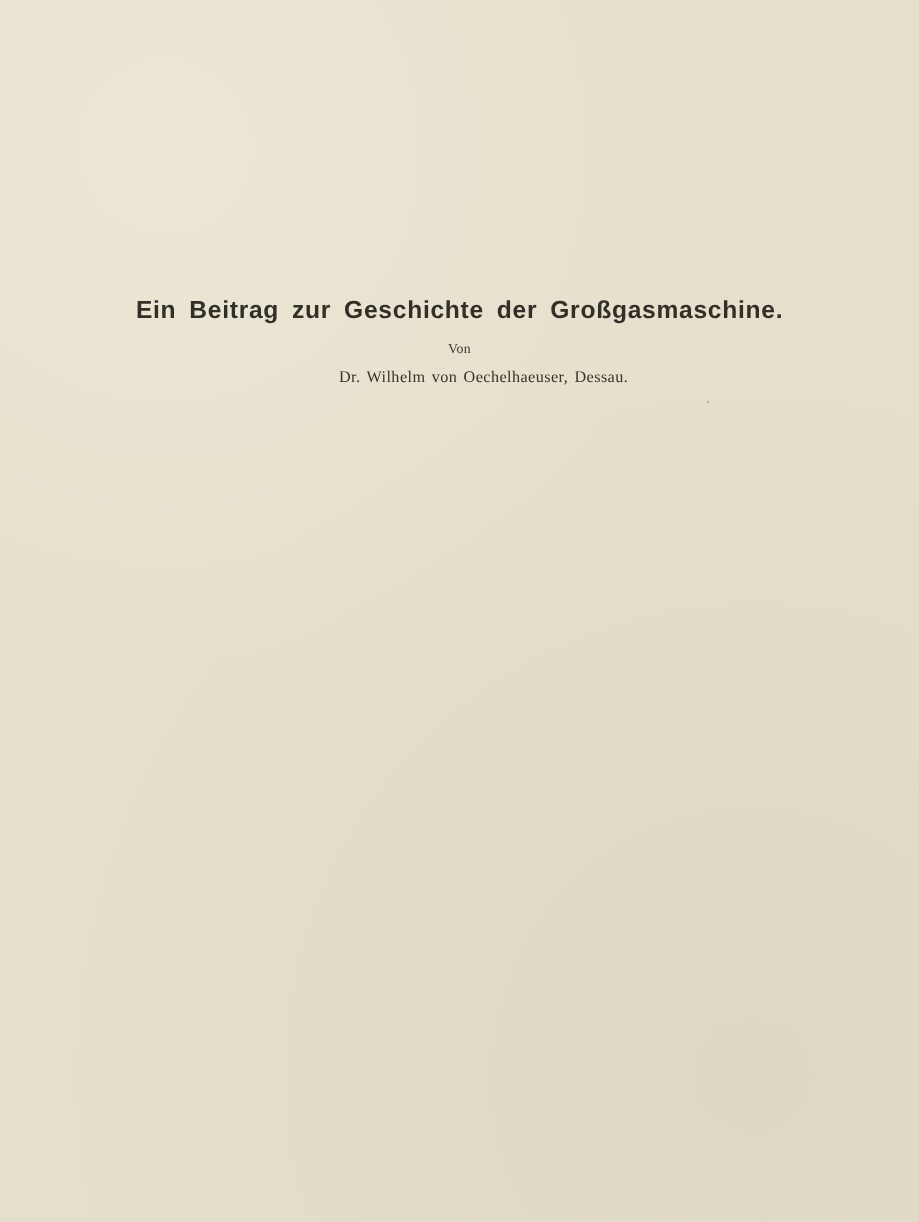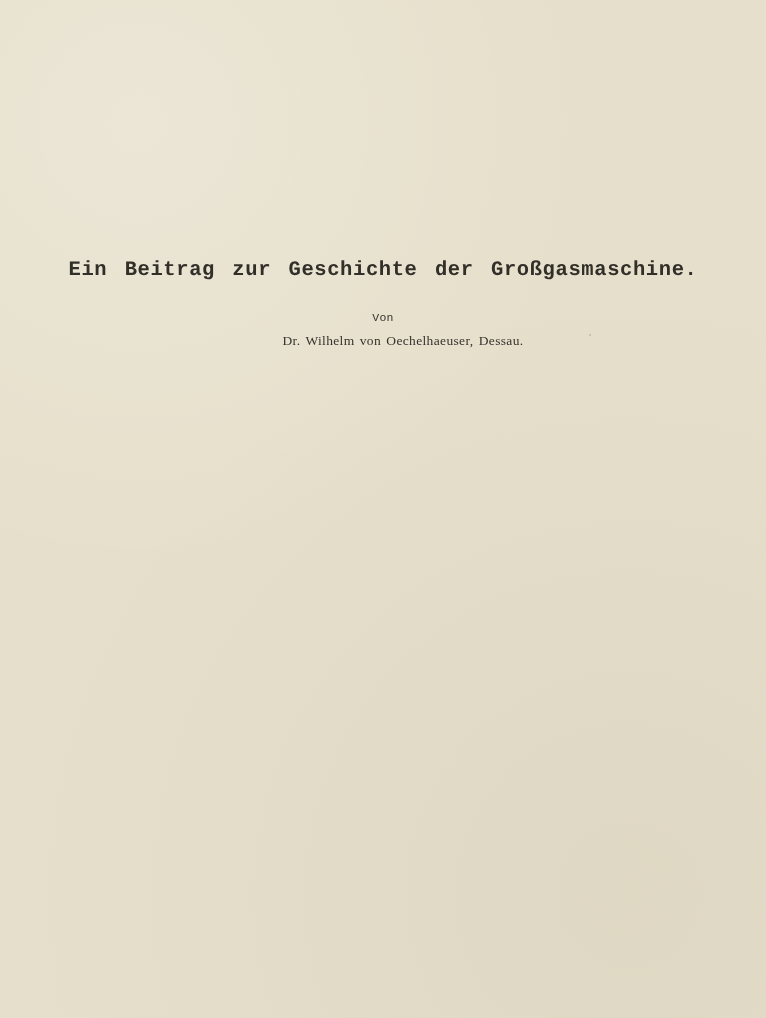--- a/index.html
+++ b/index.html
@@ -22,33 +22,33 @@
     background: #e6dfcb;
   }
   .title-block {
     position: absolute;
     left: 0;
     top: 248px;
     width: 766px;
     text-align: center;
   }
   .doc-title {
-    font-family: Liberation Mono, monospace;
+    font-family: Liberation Sans, sans-serif;
     font-size: 20.5px;
     font-weight: bold;
     letter-spacing: 0.6px;
     word-spacing: 4.5px;
     color: #322f29;
     line-height: 1.1;
-    margin: 12px;
+    margin: 0;
     text-rendering: geometricPrecision;
   }
   .byline-label {
-    margin-top: 28px;
-    font-family: Liberation Mono, monospace;
+    margin-top: 14px;
+    font-family: Liberation Serif, serif;
     font-size: 11.5px;
     font-weight: normal;
     letter-spacing: 0.3px;
     color: #3a3730;
   }
   .author {
     margin-top: 9px;
     font-family: "Liberation Serif", serif;
     font-size: 13.5px;
     letter-spacing: 0.35px;

